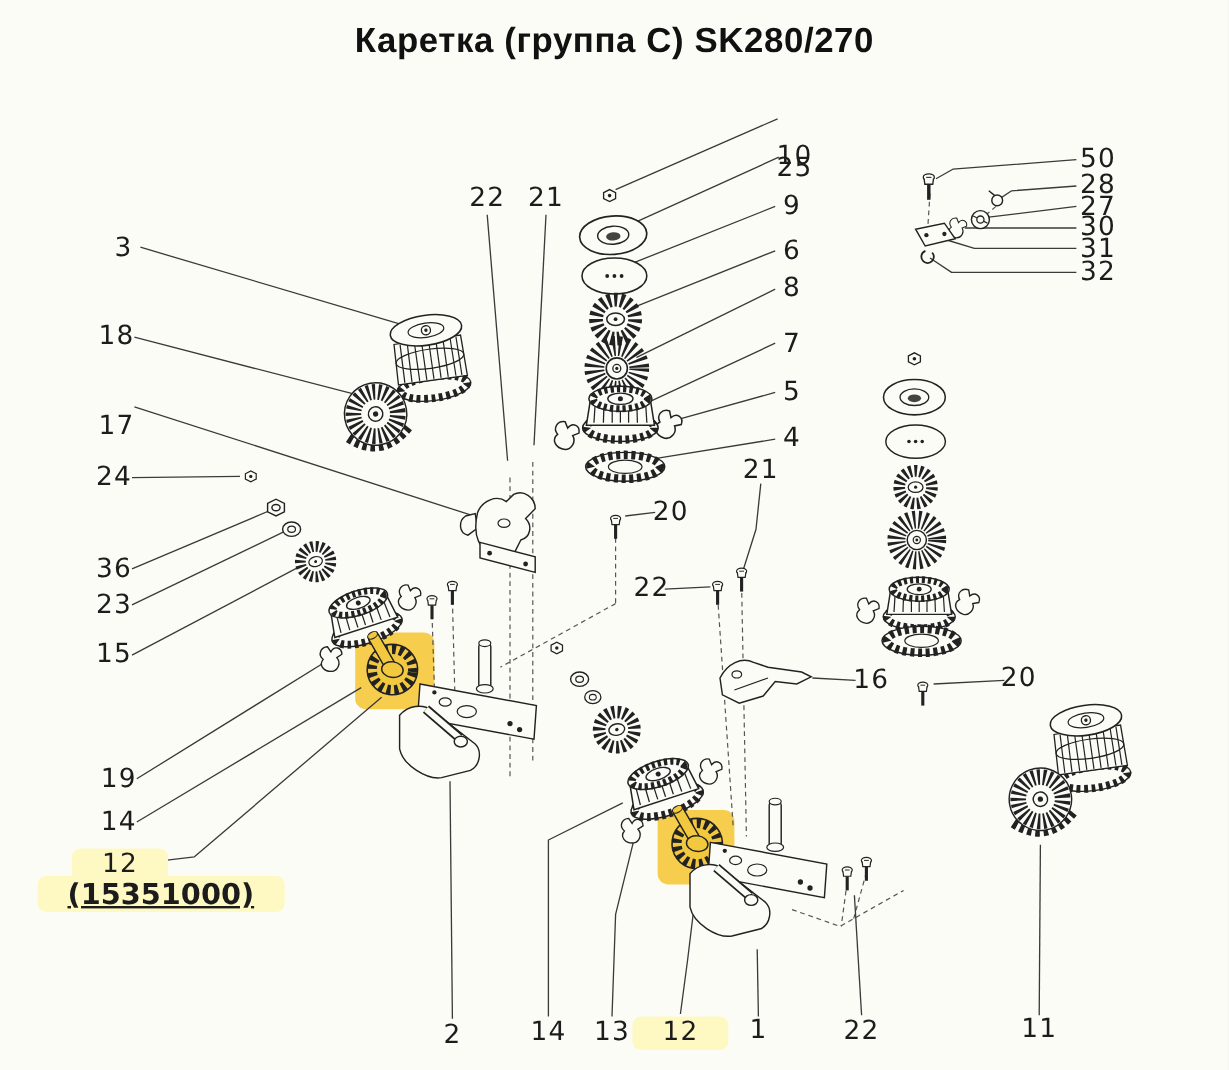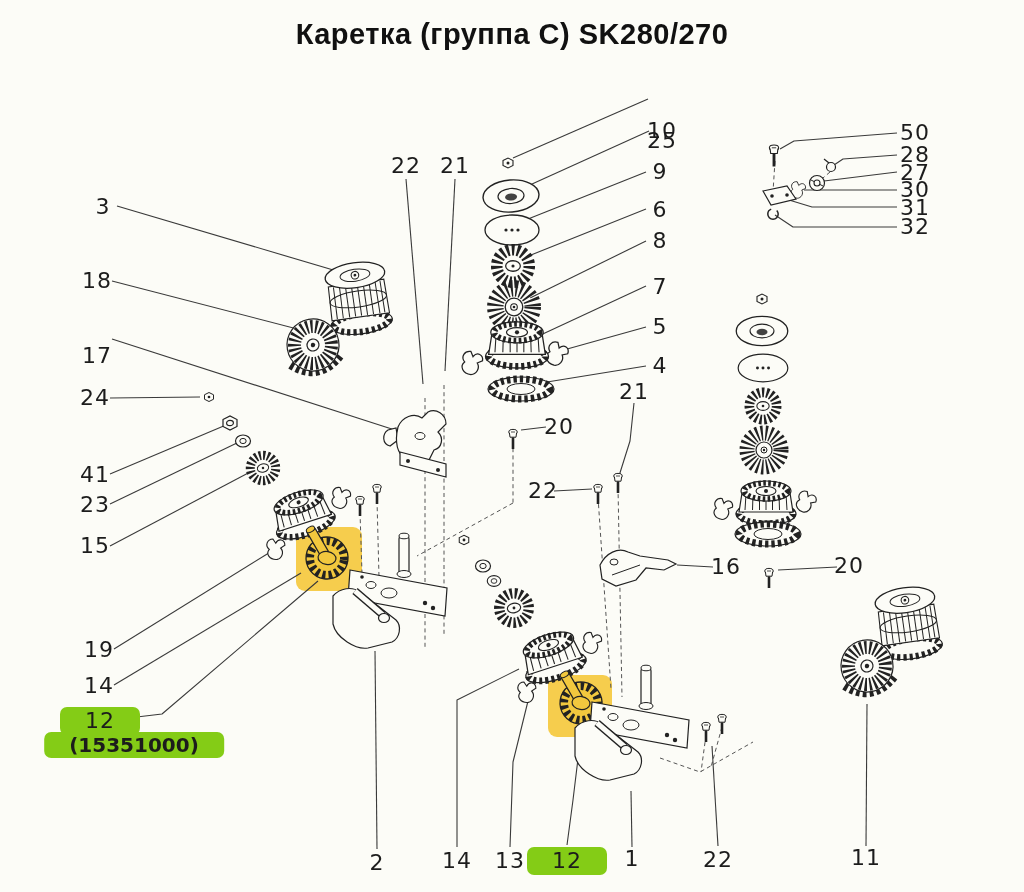--- a/index.html
+++ b/index.html
@@ -4,22 +4,22 @@
 <style>
   html,body{margin:0;padding:0;background:#e8e8e8;}
   .canvas{position:relative;width:1024px;height:892px;background:#fcfcf7;overflow:hidden;
           font-family:"Liberation Sans",sans-serif;}
   .title{position:absolute;top:18px;left:0;width:100%;text-align:center;
          font-size:29px;font-weight:bold;color:#111;letter-spacing:.5px;}
   svg.diagram{position:absolute;left:0;top:0;width:1024px;height:892px;}
   .part-label{position:absolute;transform:translate(-50%,-50%);
               font-family:"DejaVu Sans",sans-serif;font-size:22px;color:#1c1c1c;
               white-space:nowrap;letter-spacing:1px;line-height:1;}
-  .part-label.hl{background:#84cc16;border-radius:7px;padding:3px 25px;}
-  .part-label.code{font-weight:bold;font-size:20px;letter-spacing:0;}
+  .part-label.hl{background:#fef9c3;border-radius:7px;padding:3px 25px;}
+  .part-label.code{font-weight:bold;font-size:24px;letter-spacing:0;text-decoration:underline;}
 </style>
 </head>
 <body>
 
 <div class="canvas">
   <div class="title">Каретка (группа C) SK280/270</div>
 
   <svg class="diagram" viewBox="0 0 1024 892">
     <defs>
       <g id="sunburst">
@@ -313,21 +313,21 @@
       <use href="#cylgear" transform="translate(908,622) rotate(-8)"></use>
       <use href="#conebrush" transform="translate(867,666) rotate(-10)"></use>
     </g>
   </svg>
 
   <div id="labels">
       <div class="part-label" style="left: 103px; top: 207px;">3</div>
       <div class="part-label" style="left: 97px; top: 281px; text-align: center;">18</div>
       <div class="part-label" style="left: 97px; top: 356px;">17</div>
       <div class="part-label" style="left: 95px; top: 398px;">24</div>
-      <div class="part-label" style="left: 95px; top: 475px;">41</div>
+      <div class="part-label" style="left: 95px; top: 475px;">36</div>
       <div class="part-label" style="left: 95px; top: 505px;">23</div>
       <div class="part-label" style="left: 95px; top: 546px;">15</div>
       <div class="part-label" style="left: 99px; top: 650px;">19</div>
       <div class="part-label" style="left: 99px; top: 686px;">14</div>
       <div class="part-label hl" style="left: 100px; top: 721px;">12</div>
       <div class="part-label hl code" style="left: 134px; top: 745px;">(15351000)</div>
       <div class="part-label" style="left: 406px; top: 166px;">22</div>
       <div class="part-label" style="left: 455px; top: 166px;">21</div>
       <div class="part-label" style="left: 662px; top: 99px; margin-top: 42px;">25</div>
       <div class="part-label" style="left: 662px; top: 131px;">10</div>

